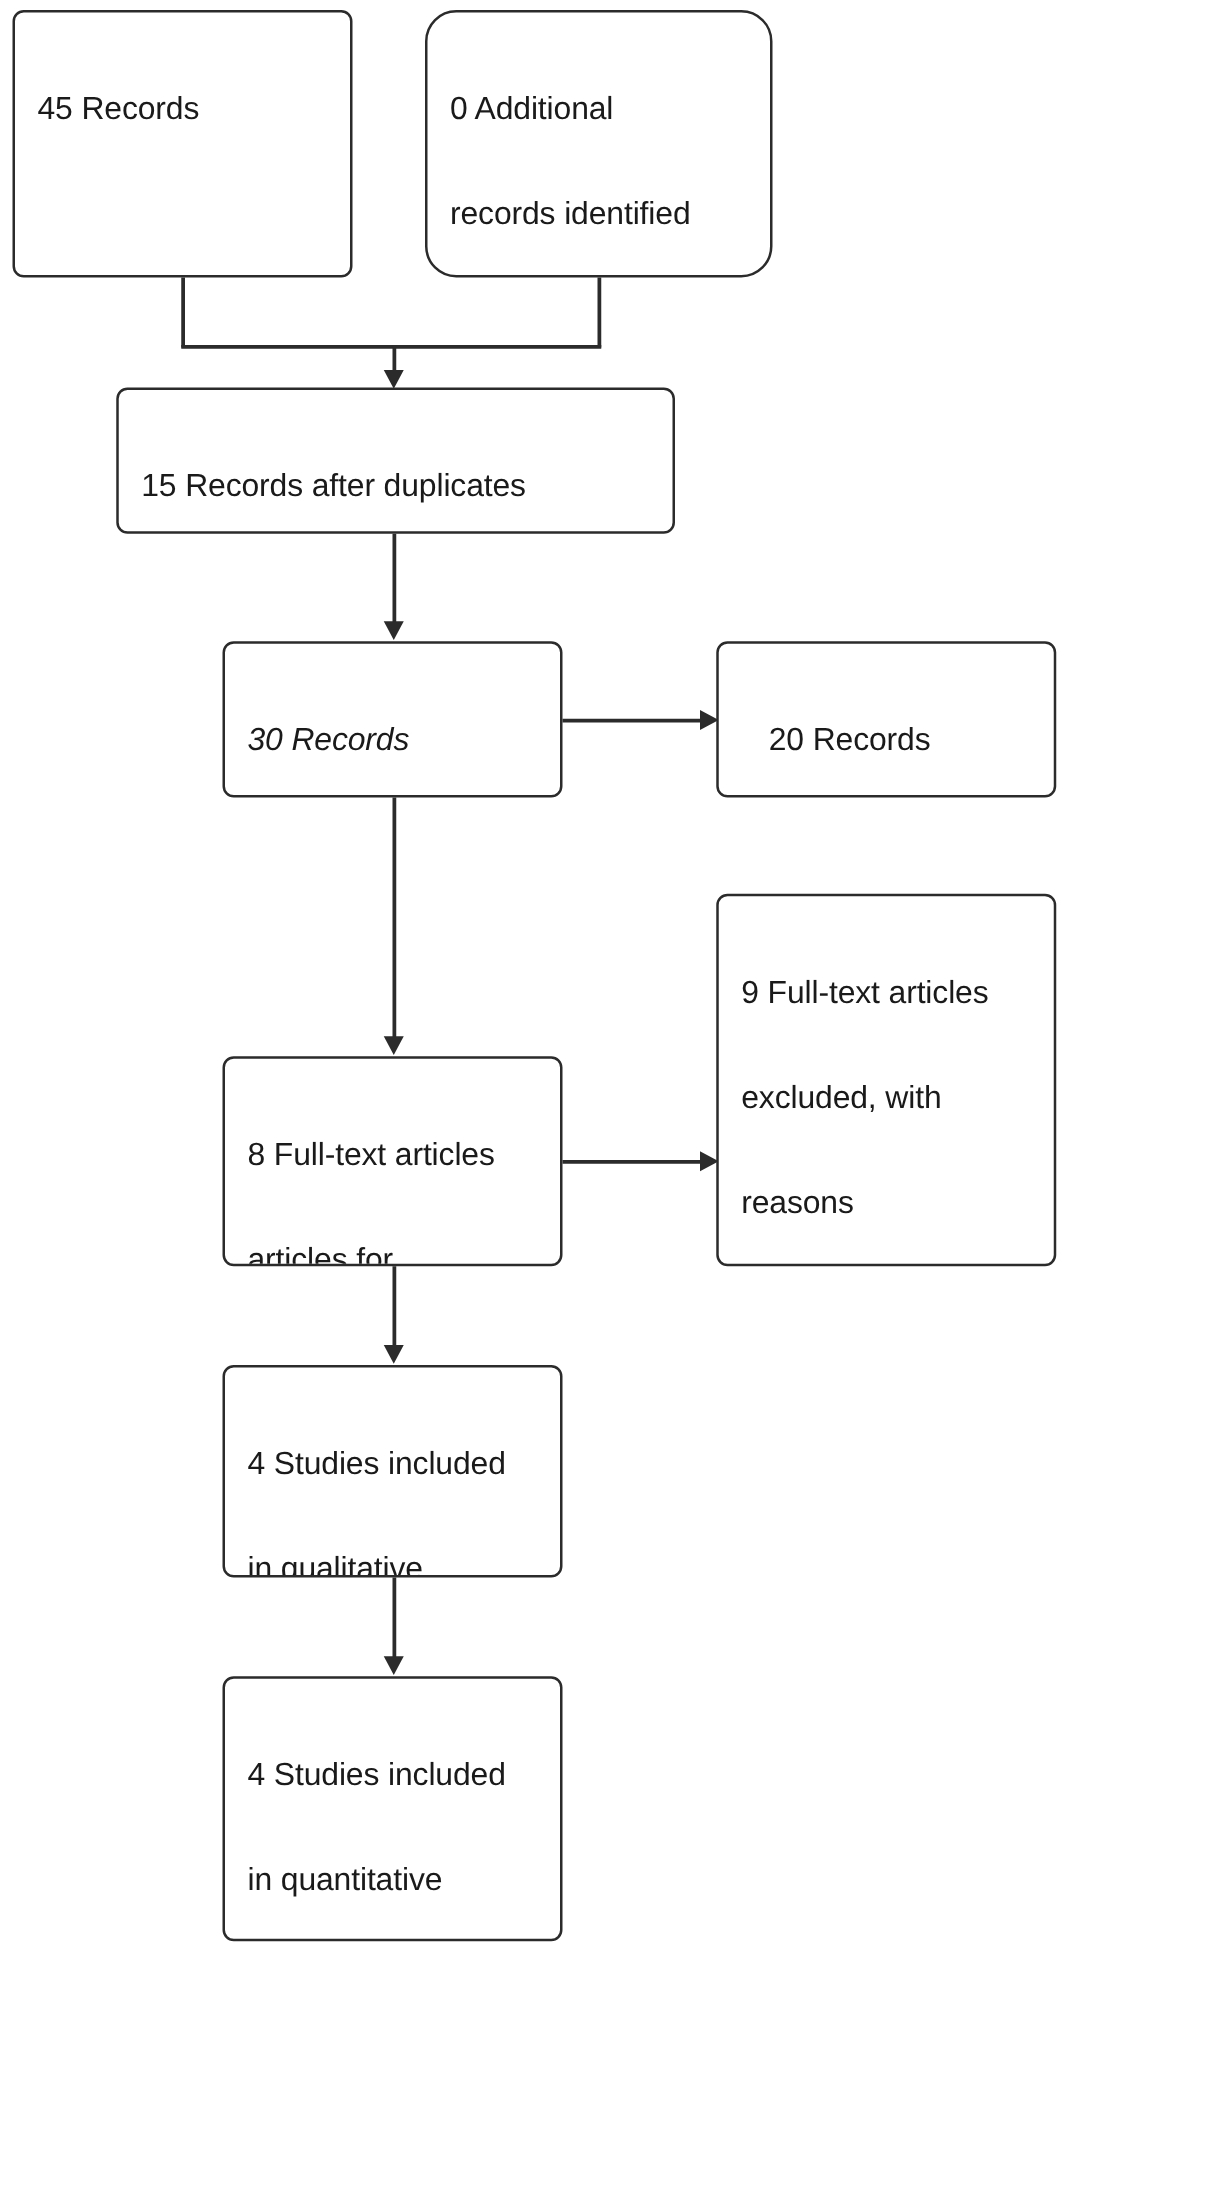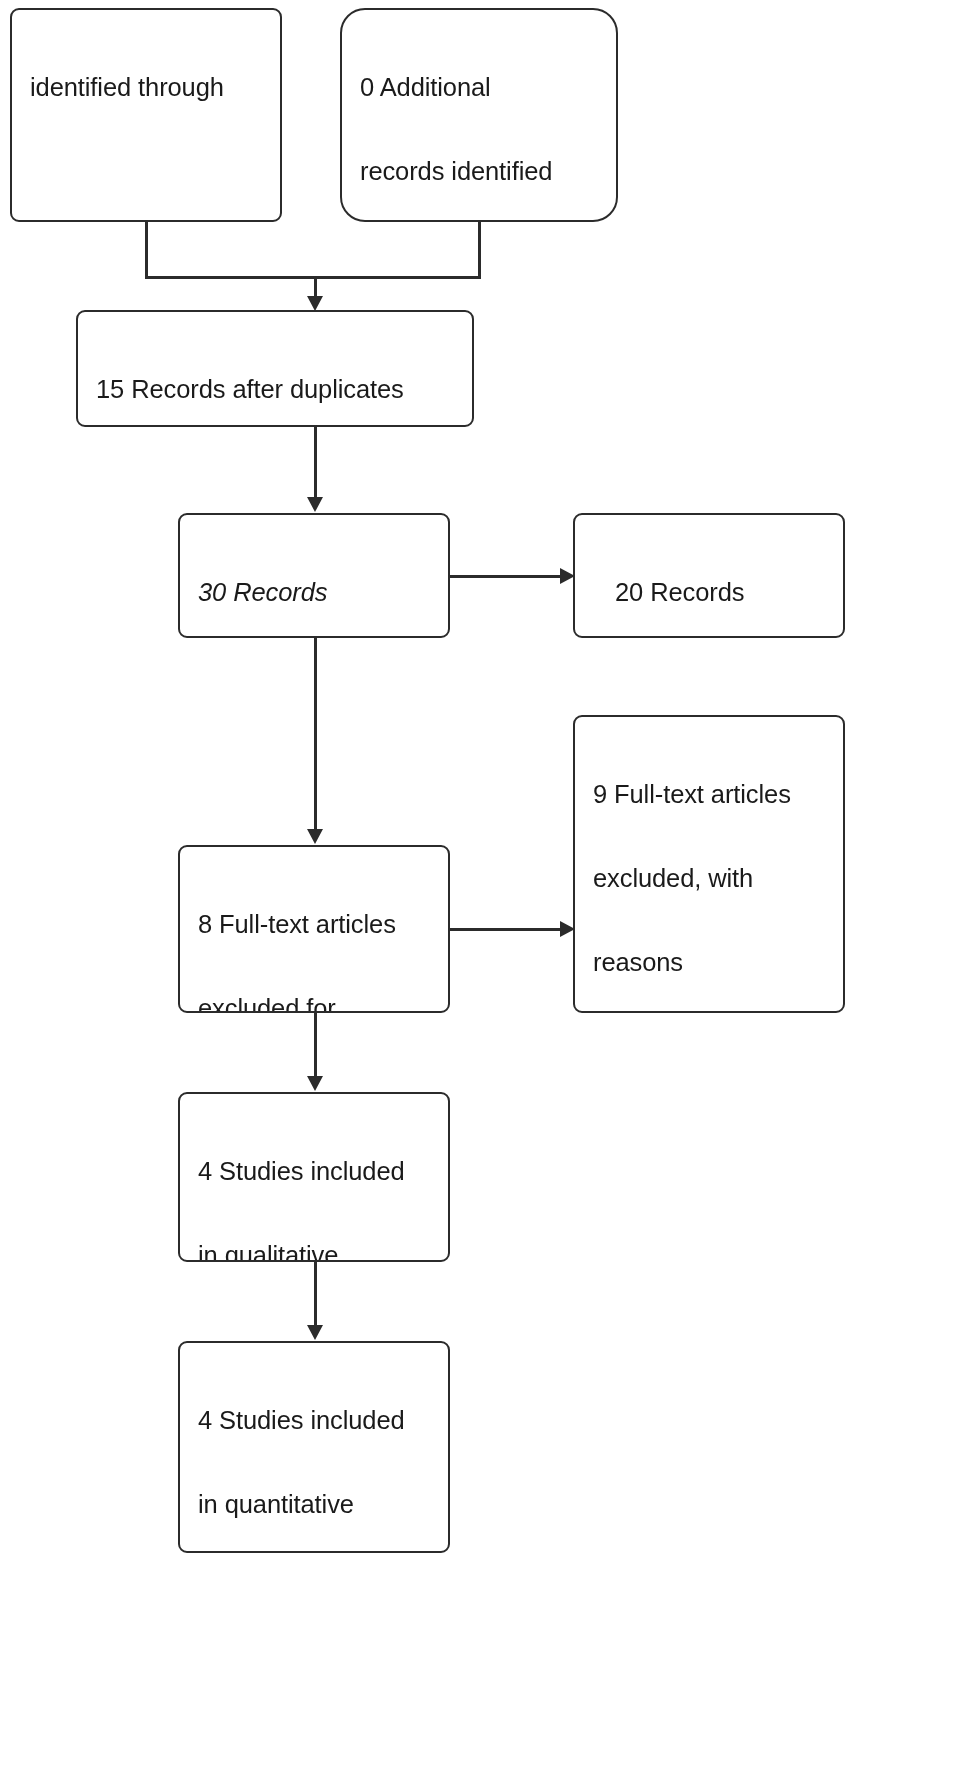--- a/index.html
+++ b/index.html
@@ -57,39 +57,39 @@
     border-bottom:8px solid transparent;
     border-left:15px solid #2b2b2b;
   }
 </style>
 </head>
 <body>
 
 <div id="canvas">
 
   <div class="box" style="left:10px;  top:8px;  width:272px; height:214px;">
-    <span class="ln">identified through</span>
+    <span class="ln">45 Records</span>
     
     
   </div>
 
   <div class="box" style="left:340px; top:8px;  width:278px; height:214px;border-radius:25px;">
     <span class="ln">0 Additional</span>
     <span class="ln">records identified</span>
     
     
   </div>
 
   <div class="vline" style="left:145px; top:222px; height:56px;"></div>
   <div class="vline" style="left:478px; top:222px; height:56px;"></div>
   <div class="hline" style="left:145px; top:276px; width:336px;"></div>
   <div class="vline" style="left:314px; top:276px; height:28px;"></div>
   <div class="arrow-down" style="left:307px; top:296px;"></div>
 
-  <div class="box" style="left:76px; top:310px; width:398px; height:117px;">
+  <div class="box" style="left:93px; top:310px; width:447px; height:117px;">
     <span class="ln">15 Records after duplicates</span>
     
   </div>
 
   <div class="vline" style="left:314px; top:427px; height:75px;"></div>
   <div class="arrow-down" style="left:307px; top:497px;"></div>
 
   <div class="box" style="left:178px; top:513px; width:272px; height:125px;font-style:italic;">
     <span class="ln">30 Records</span>
     
@@ -101,21 +101,21 @@
   <div class="box" style="left:573px; top:513px; width:272px; height:125px;padding-left:40px;">
     <span class="ln">20 Records</span>
     
   </div>
 
   <div class="vline" style="left:314px; top:638px; height:196px;"></div>
   <div class="arrow-down" style="left:307px; top:829px;"></div>
 
   <div class="box" style="left:178px; top:845px; width:272px; height:168px;">
     <span class="ln">8 Full-text articles</span>
-    <span class="ln">excluded for</span>
+    <span class="ln">articles for</span>
     
   </div>
 
   <div class="hline" style="left:450px; top:928px; width:114px;"></div>
   <div class="arrow-right" style="left:560px; top:921px;"></div>
 
   <div class="box" style="left:573px; top:715px; width:272px; height:298px;">
     <span class="ln">9 Full-text articles</span>
     <span class="ln">excluded, with</span>
     <span class="ln">reasons</span>

